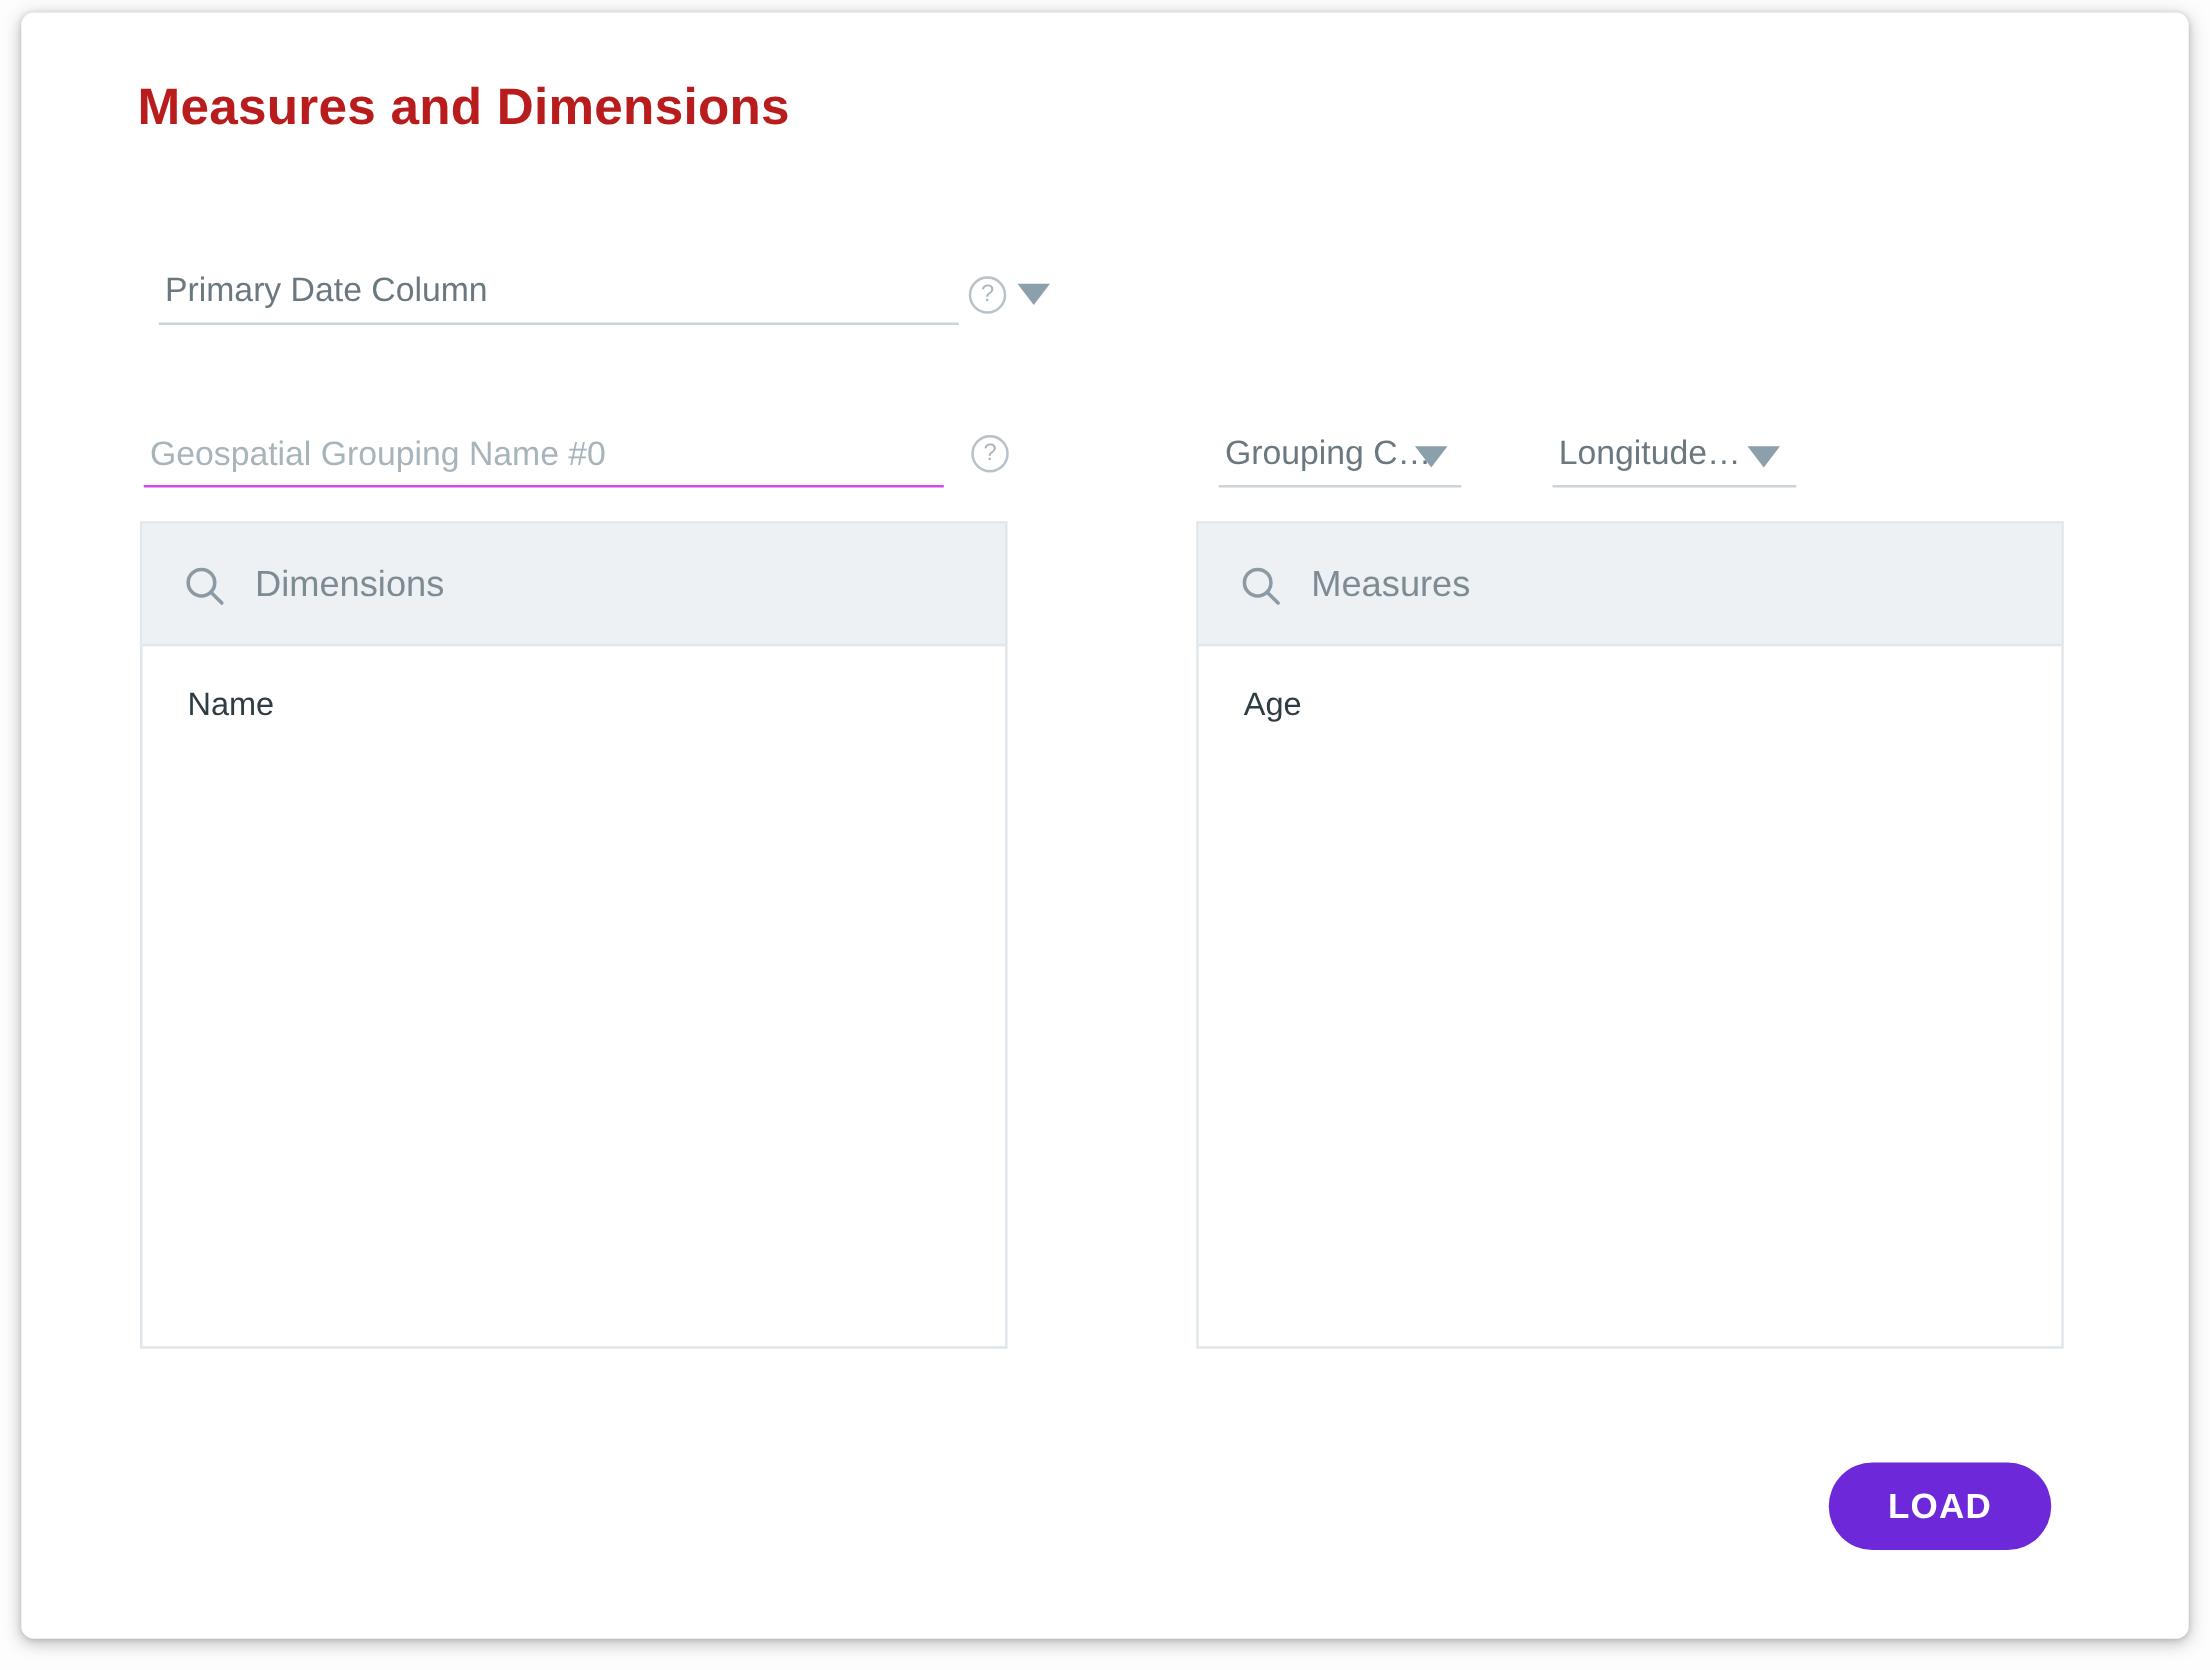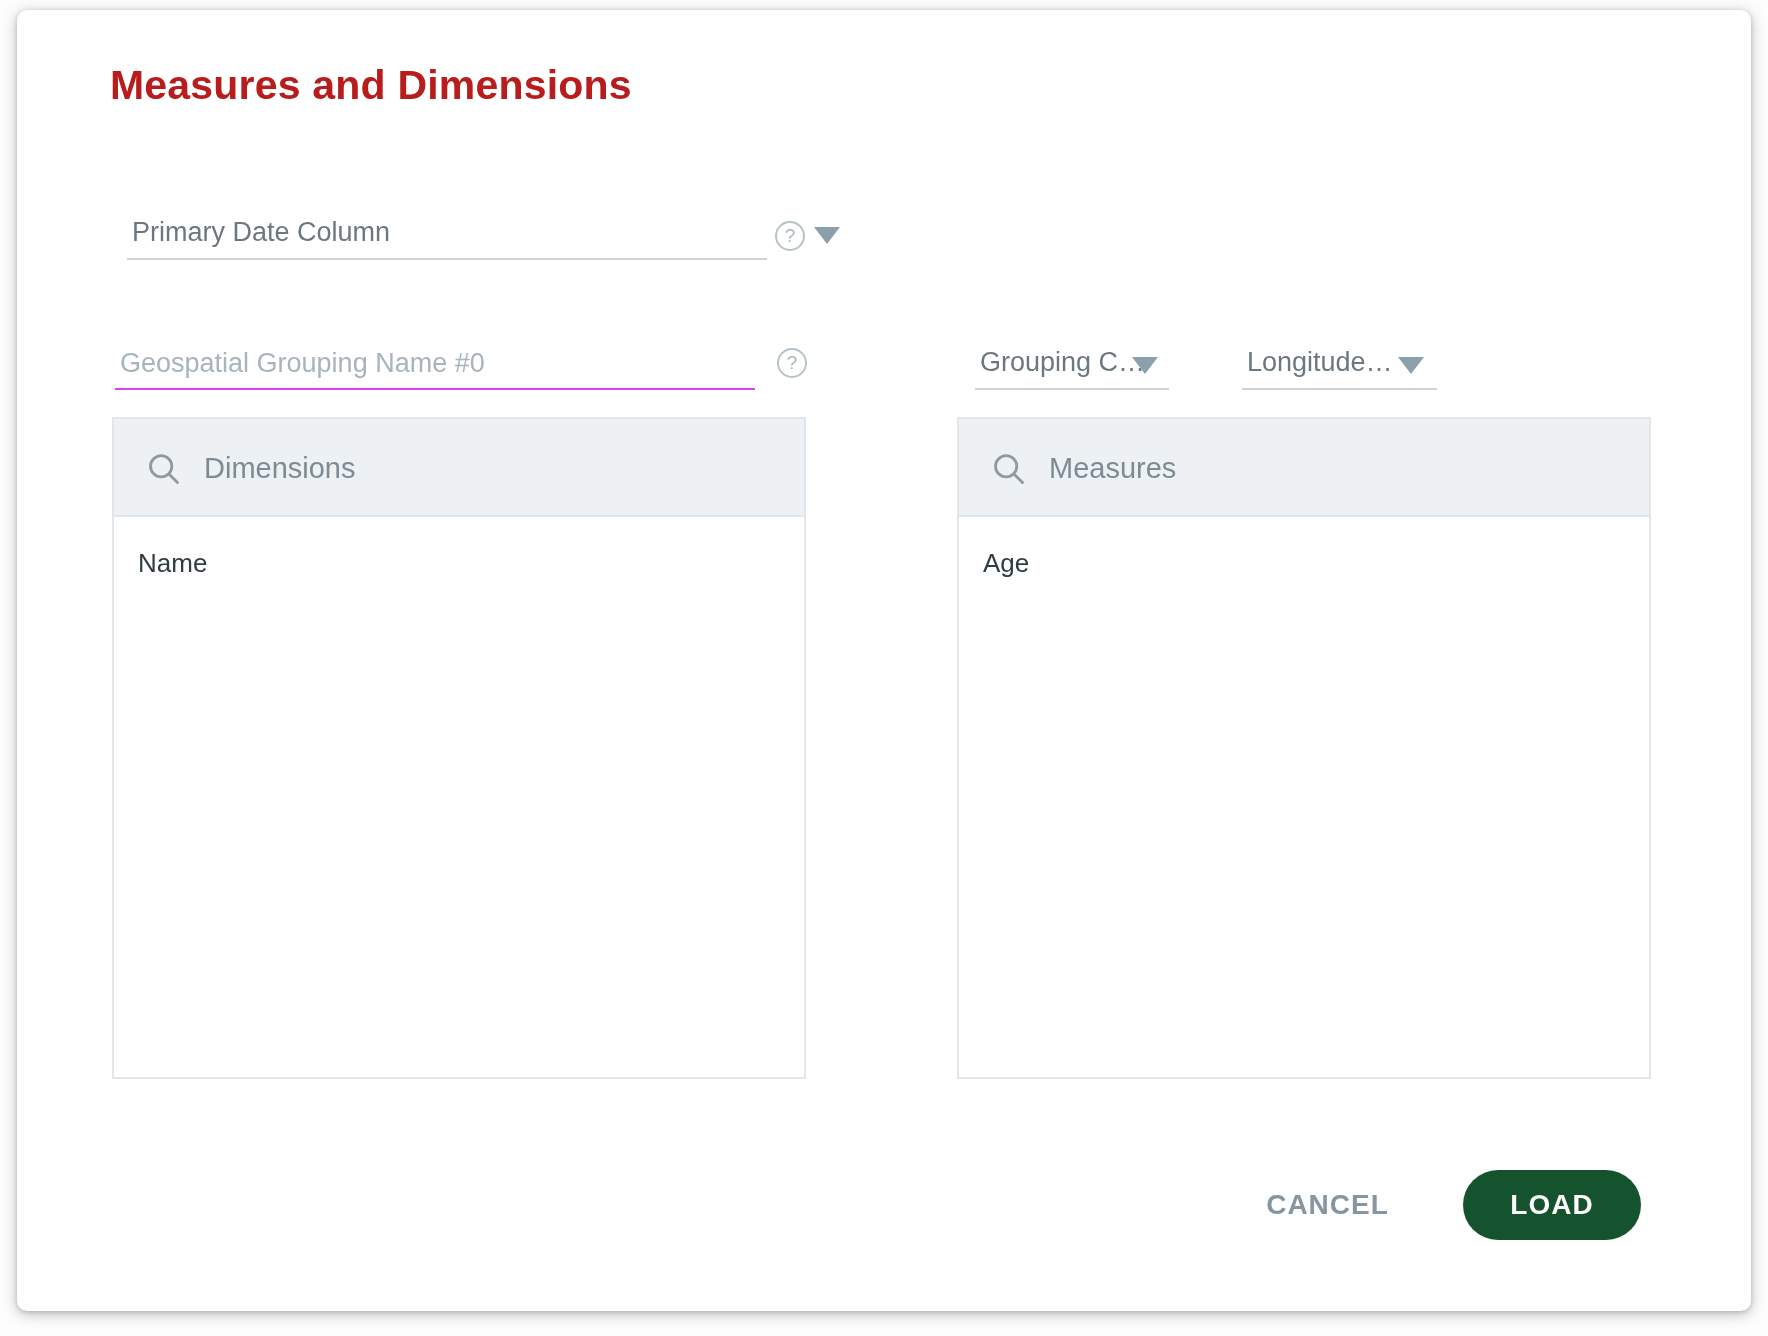--- a/index.html
+++ b/index.html
@@ -95,21 +95,21 @@
     width: 560px; height: 98px;
     border: none; outline: none;
     background: transparent;
     font-size: 29px;
     color: #4b5a63;
     font-family: "Liberation Sans", "DejaVu Sans", sans-serif;
   }
   .panel-search::placeholder { color: #7d8b94; opacity: 1; }
   .panel-list { padding-top: 22px; }
   .list-item {
-    padding: 9px 24px;
+    padding: 9px 36px;
     font-size: 26px;
     color: #2e3c43;
     cursor: pointer;
   }
   .cancel-button {
     position: absolute;
     left: 1238px; top: 1160px;
     width: 145px; height: 70px;
     line-height: 70px;
     text-align: center;
@@ -120,21 +120,21 @@
     background: none; border: none;
     cursor: pointer;
     font-family: "Liberation Sans", "DejaVu Sans", sans-serif;
   }
   .load-button {
     position: absolute;
     left: 1446px; top: 1160px;
     width: 178px; height: 70px;
     border: none;
     border-radius: 35px;
-    background: #14532d;
+    background: #6d28d9;
     color: #ffffff;
     font-size: 28px;
     font-weight: bold;
     letter-spacing: 1px;
     cursor: pointer;
     font-family: "Liberation Sans", "DejaVu Sans", sans-serif;
   }
 </style>
 </head>
 <body>
@@ -181,16 +181,15 @@
         <circle cx="10" cy="10" r="7.5" fill="none" stroke="#8e9aa3" stroke-width="2"></circle>
         <line x1="15.5" y1="15.5" x2="21.5" y2="21.5" stroke="#8e9aa3" stroke-width="2" stroke-linecap="round"></line>
       </svg>
       <input class="panel-search" placeholder="Measures" style="">
     </div>
     <div class="panel-list">
       <div class="list-item">Age</div>
     </div>
   </div>
 
-  <button class="cancel-button">CANCEL</button>
   <button class="load-button">LOAD</button>
 
 </div>
 
 </body></html>

